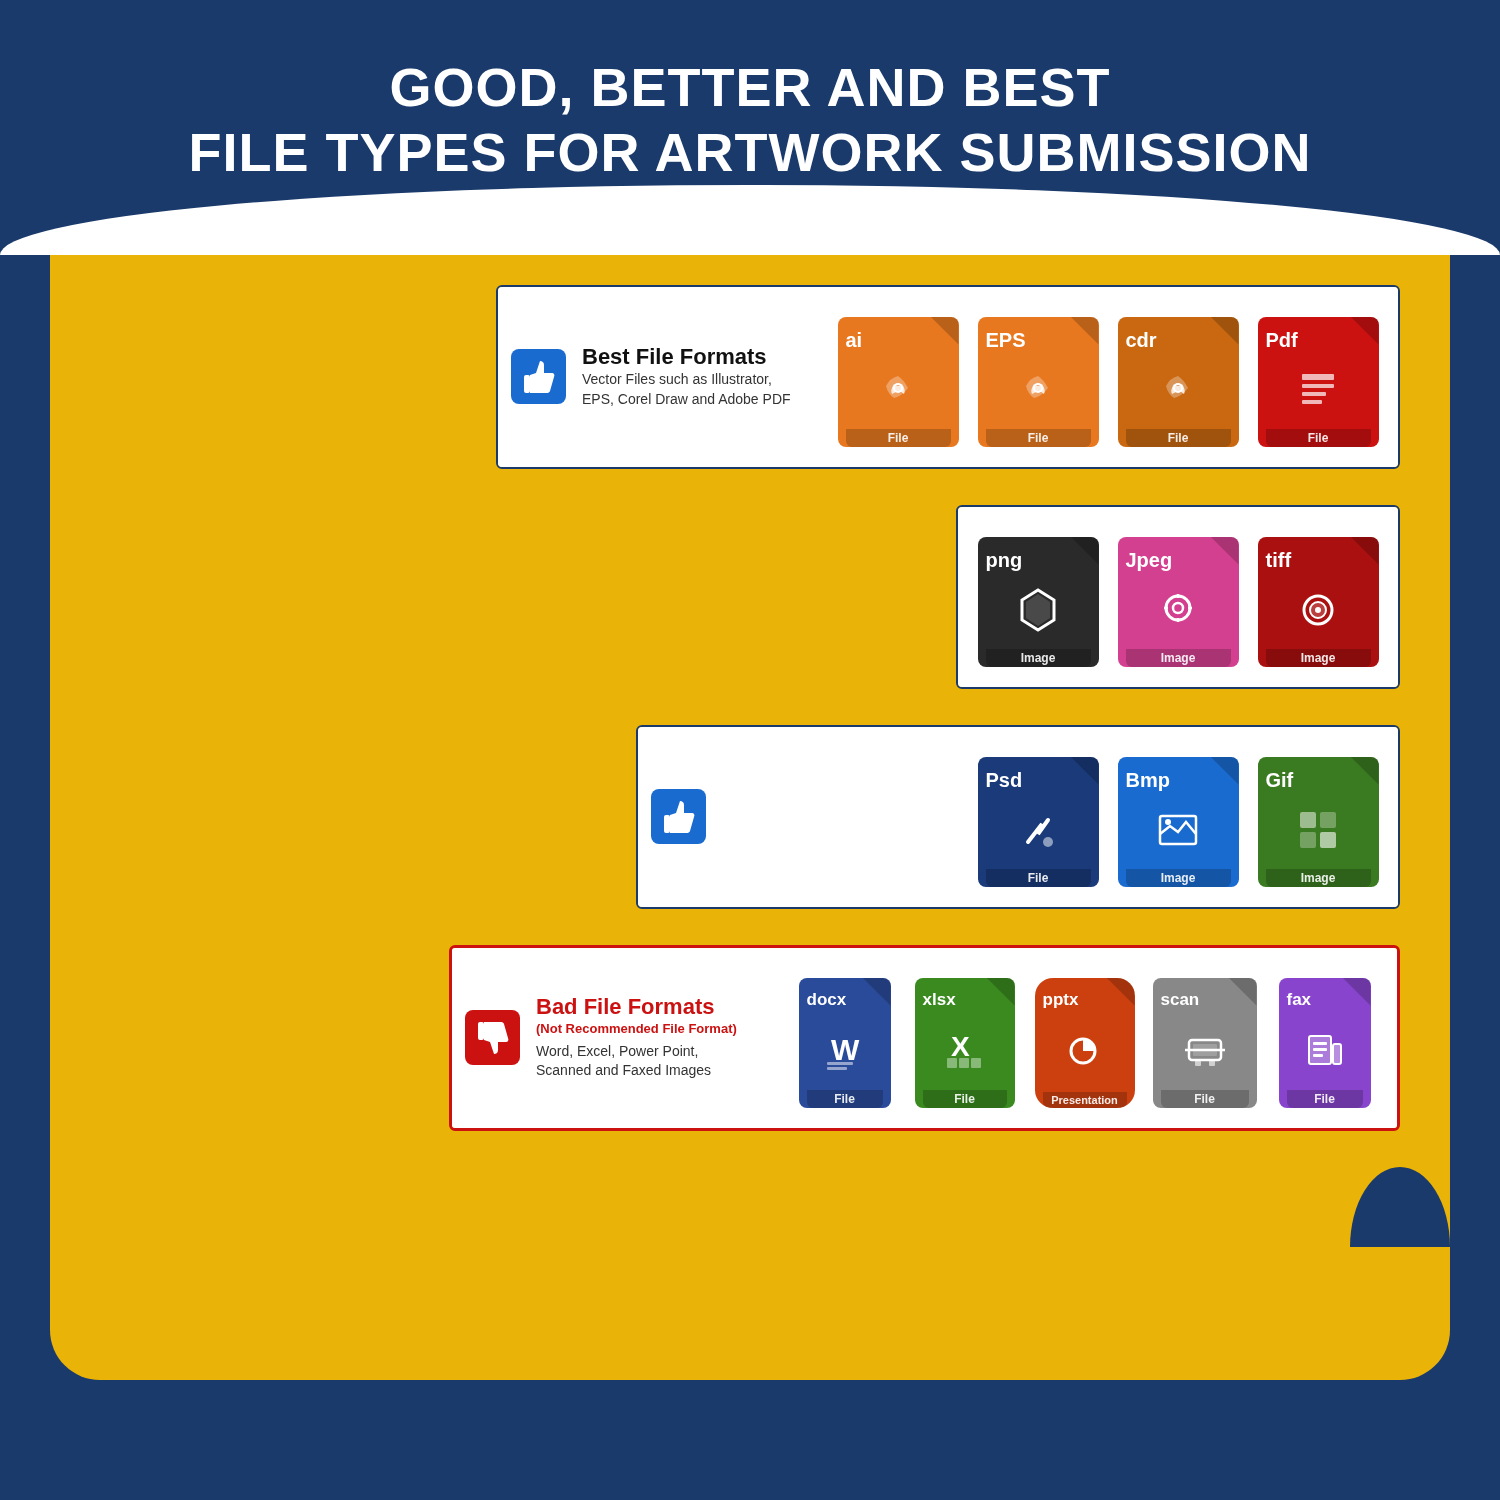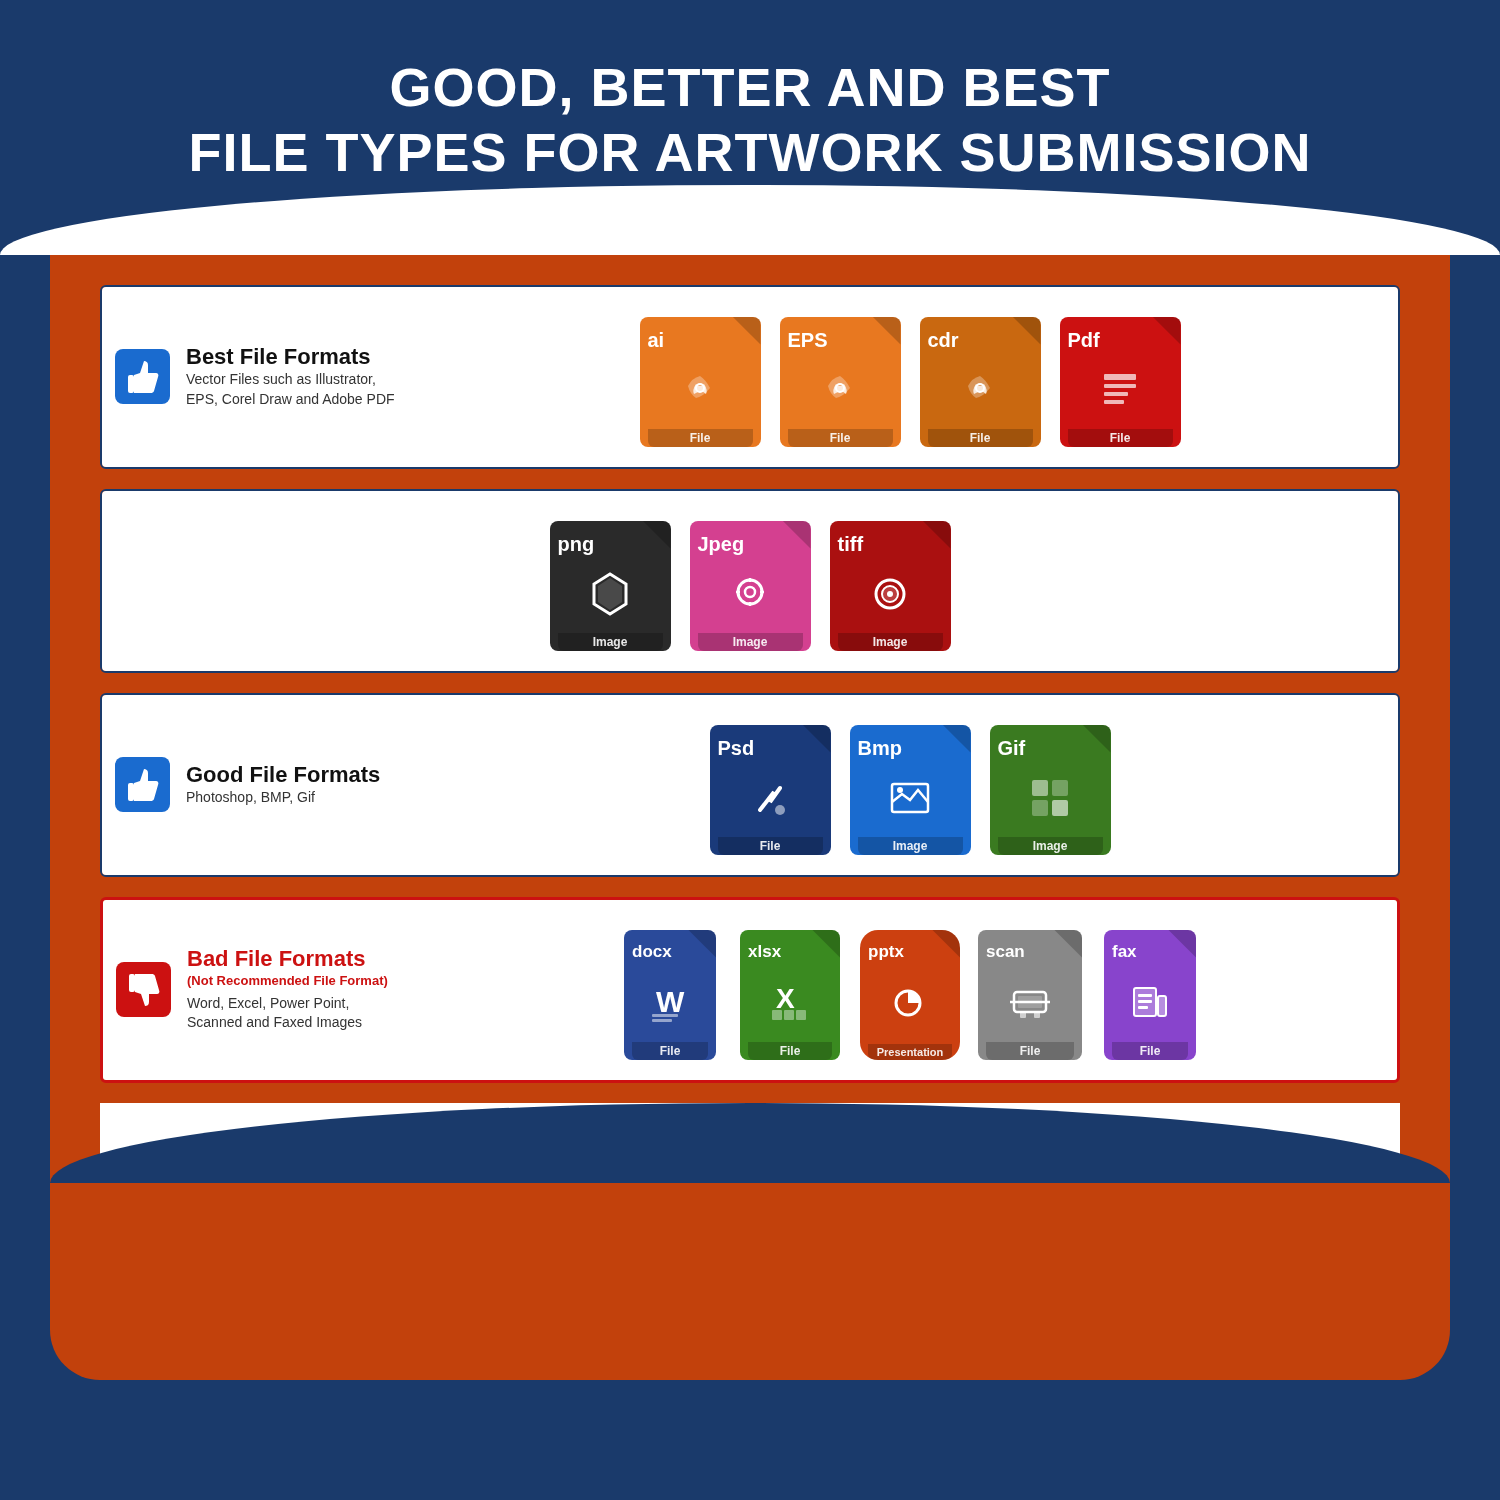--- a/index.html
+++ b/index.html
@@ -182,29 +182,30 @@
 
     .header-section {
       background: #1a3a6b;
       padding: 55px 50px 0 50px;
       display: flex;
       flex-direction: column;
       align-items: center;
     }
 
     .white-body {
-      background: #c2410c;
+      background: #eab308;
       margin: 0 50px;
       border-radius: 0 0 50px 50px;
       flex: 1;
       padding: 30px 50px 50px 50px;
       display: flex;
       flex-direction: column;
-      gap: 20px;
+      gap: 36px;
       overflow: hidden;
+      align-items: flex-end;
     }
 
     .header-curve-container {
       width: 100%;
       height: 70px;
       position: relative;
       background: #1a3a6b;
     }
     .header-curve-container::after {
       content: '';
@@ -381,24 +382,20 @@
     <div class="format-row" style="border:2.5px solid #1a3a6b;">
       <div class="info-panel">
         <div class="thumb-icon">
           <div class="thumb-up">
             <svg width="36" height="36" viewBox="0 0 36 36">
               <path d="M10 34V16l6-2 4-12c2 0 4 1 4 4v8h8c2 0 3 2 2 4l-4 14c-.5 1.5-2 2-3 2H10z" fill="white"></path>
               <rect x="4" y="16" width="6" height="18" rx="2" fill="white"></rect>
             </svg>
           </div>
         </div>
-        <div class="info-text">
-          <div class="info-title">Good File Formats</div>
-          <div class="info-desc">Photoshop, BMP, Gif</div>
-        </div>
       </div>
       <div class="icons-area">
 
         <div class="file-icon">
           <div class="file-body" style="background:#1a3a7a;">
             <div class="file-ear"></div>
             <div class="file-ext">Psd</div>
             <div class="file-icon-graphic svg-icon">
               <svg viewBox="0 0 48 48" width="52" height="52">
                 <path d="M14 36 L28 18 L24 28 L34 14" stroke="white" stroke-width="4" fill="none" stroke-linecap="round"></path>

